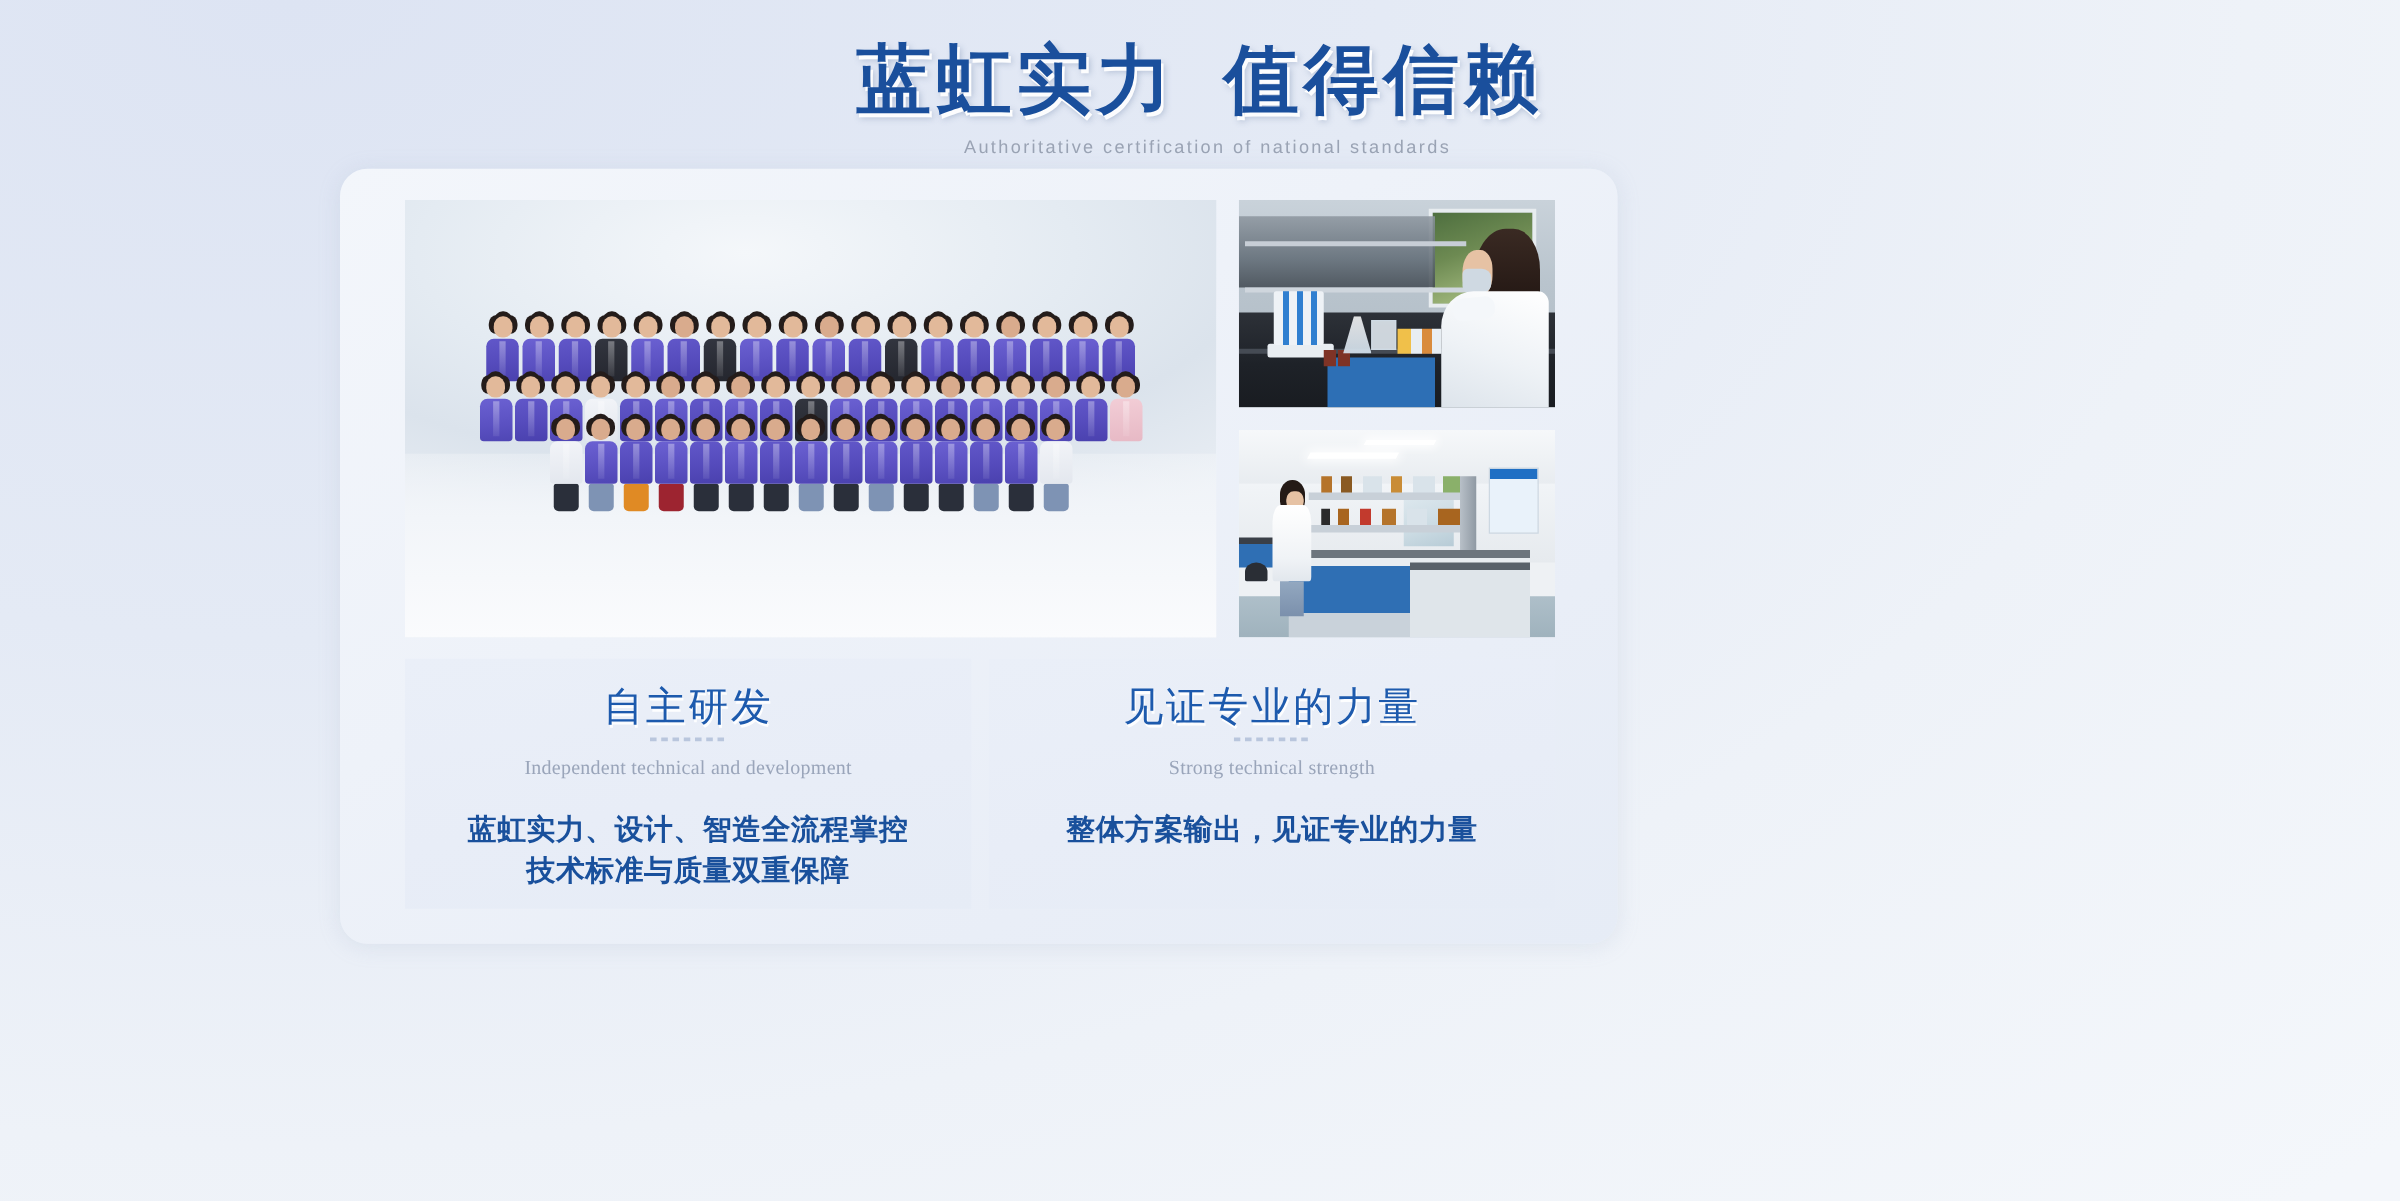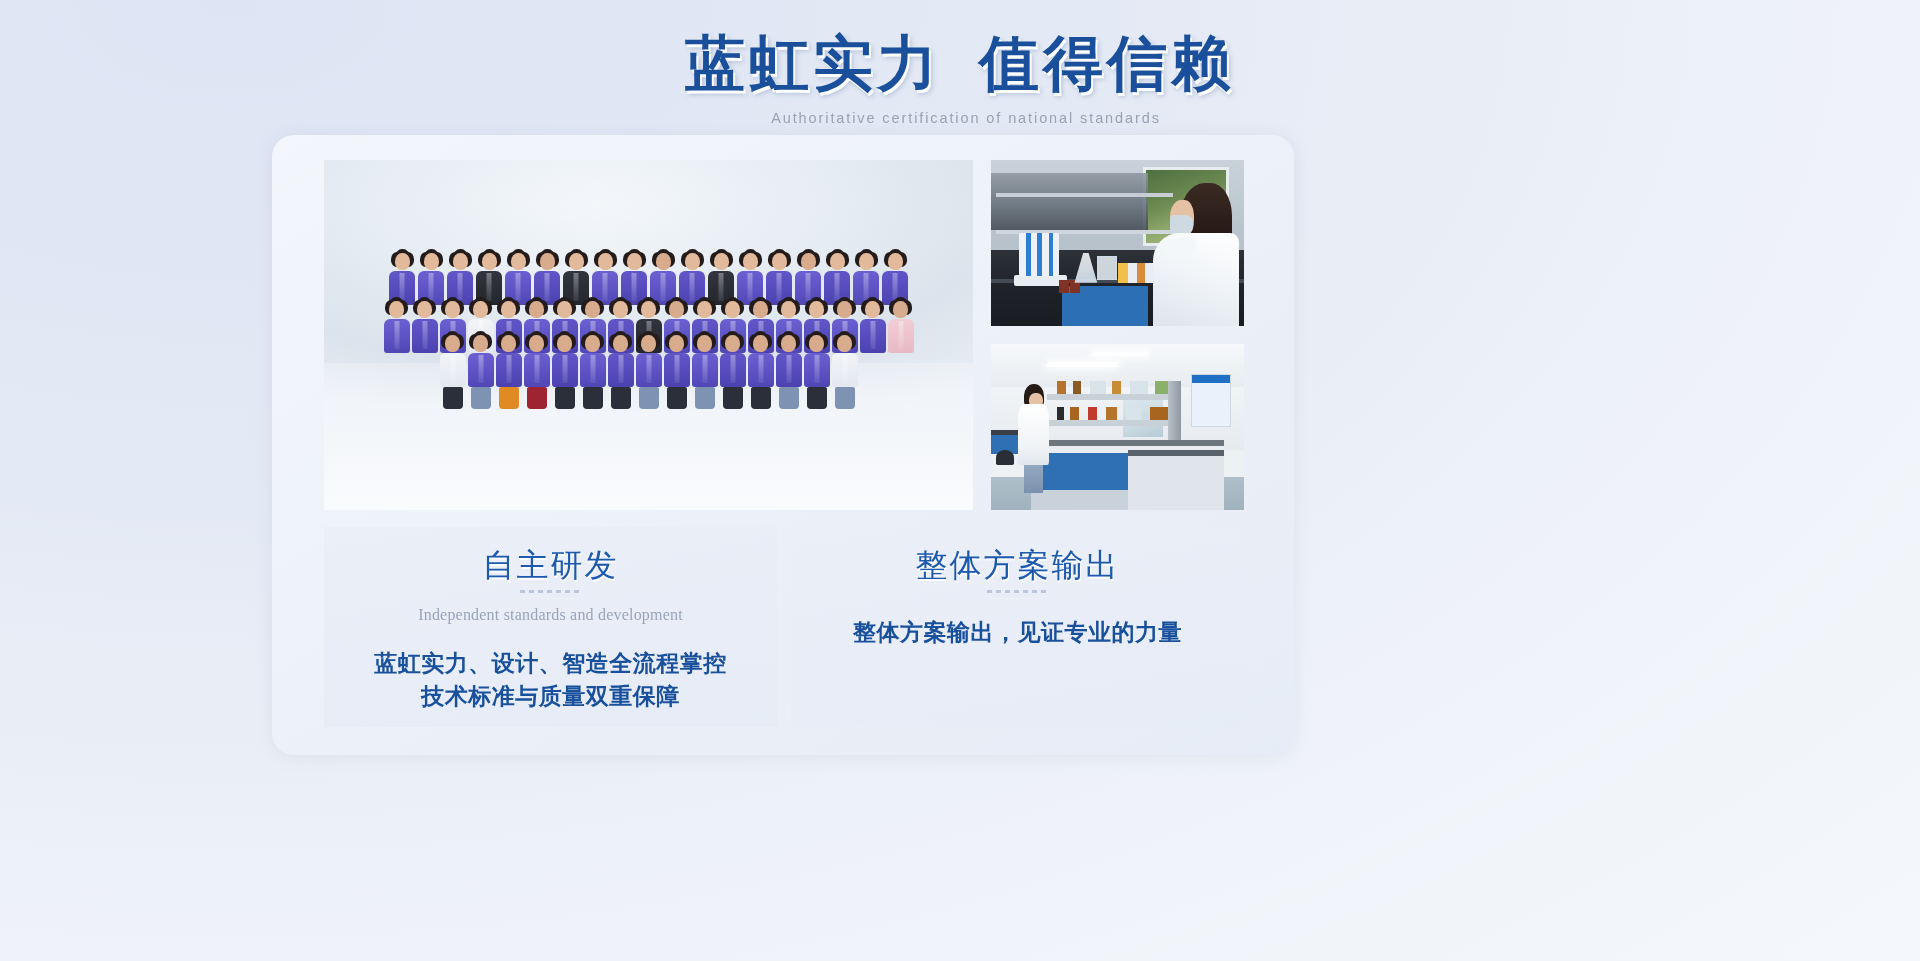--- a/index.html
+++ b/index.html
@@ -575,25 +575,26 @@
       </div>
 
     </div>
   </div>
 
   <div class="cards">
 
     <div class="card">
       <div class="card-title">自主研发</div>
       <div class="card-dots"></div>
-      <div class="card-sub">Independent standards and development</div>
+      <div class="card-sub">Independent technical and development</div>
       <div class="card-desc">蓝虹实力、设计、智造全流程掌控
 技术标准与质量双重保障</div>
     </div>
 
     <div class="card">
-      <div class="card-title">整体方案输出</div>
+      <div class="card-title">见证专业的力量</div>
       <div class="card-dots"></div>
+      <div class="card-sub">Strong technical strength</div>
       <div class="card-desc">整体方案输出，见证专业的力量</div>
     </div>
 
   </div>
 </div>
 
 </body></html>

